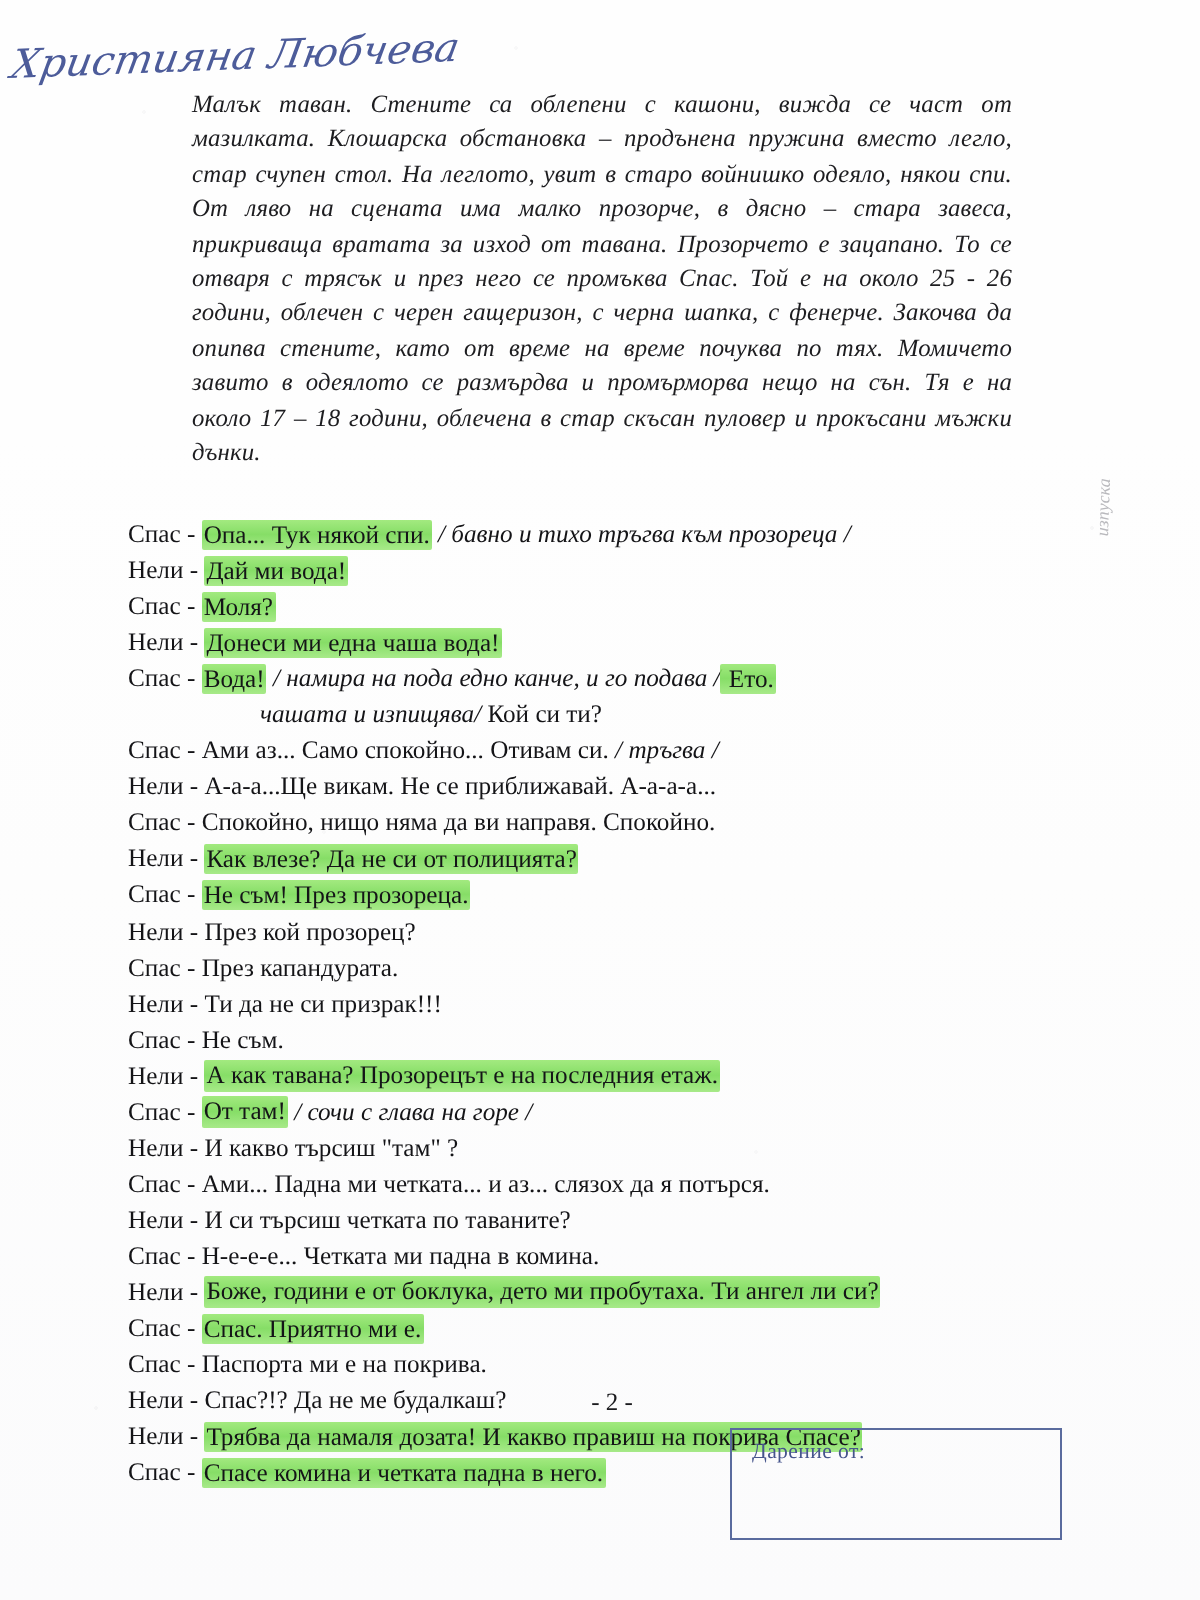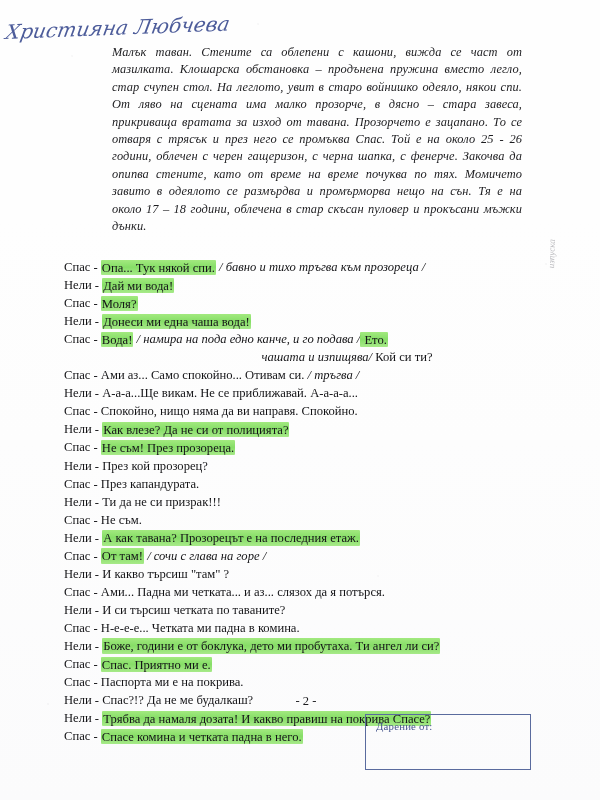--- a/index.html
+++ b/index.html
@@ -31,21 +31,21 @@
       radial-gradient(circle at 27% 52%, rgba(120,120,130,0.04) 0 1px, transparent 1px),
       radial-gradient(circle at 63% 72%, rgba(120,120,130,0.04) 0 1px, transparent 1px),
       radial-gradient(circle at 8% 88%, rgba(120,120,130,0.05) 0 1px, transparent 1px),
       linear-gradient(180deg, #ffffff 0%, #fdfdfd 55%, #fbfbfc 100%);
     opacity: 0.95;
   }
 
   
   #stage-direction {
     position: absolute;
-    left: 112px;
+    left: 96px;
     top: 44px;
     width: 410px;
     font-style: italic;
     font-size: 12.4px;
     line-height: 17.4px;
     text-align: justify;
     color: #1d1d20;
     letter-spacing: 0.1px;
     word-spacing: 1px;
   }
@@ -65,21 +65,20 @@
     margin: 0;
     padding: 0;
     text-indent: 0;
   }
   .line .speaker {
     white-space: pre;
     text-align: right;
   }
   .cont {
     padding-left: 66px;
-    text-align: center;
   }
   .stage {
     font-style: italic;
   }
   .hl {
     background: linear-gradient(180deg,
         rgba(150,231,110,0.88) 0%,
         rgba(124,219,90,0.92) 48%,
         rgba(146,229,108,0.80) 100%);
     box-decoration-break: clone;

